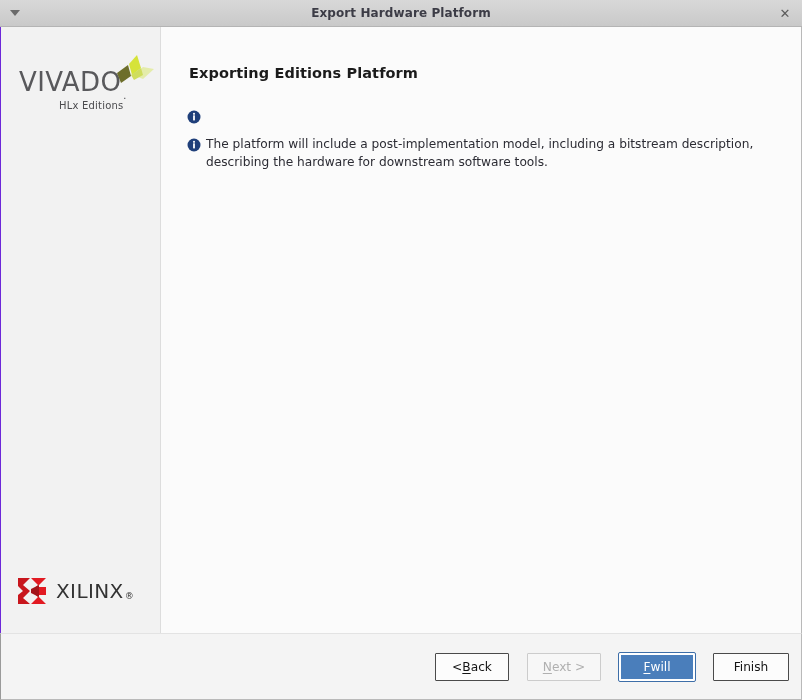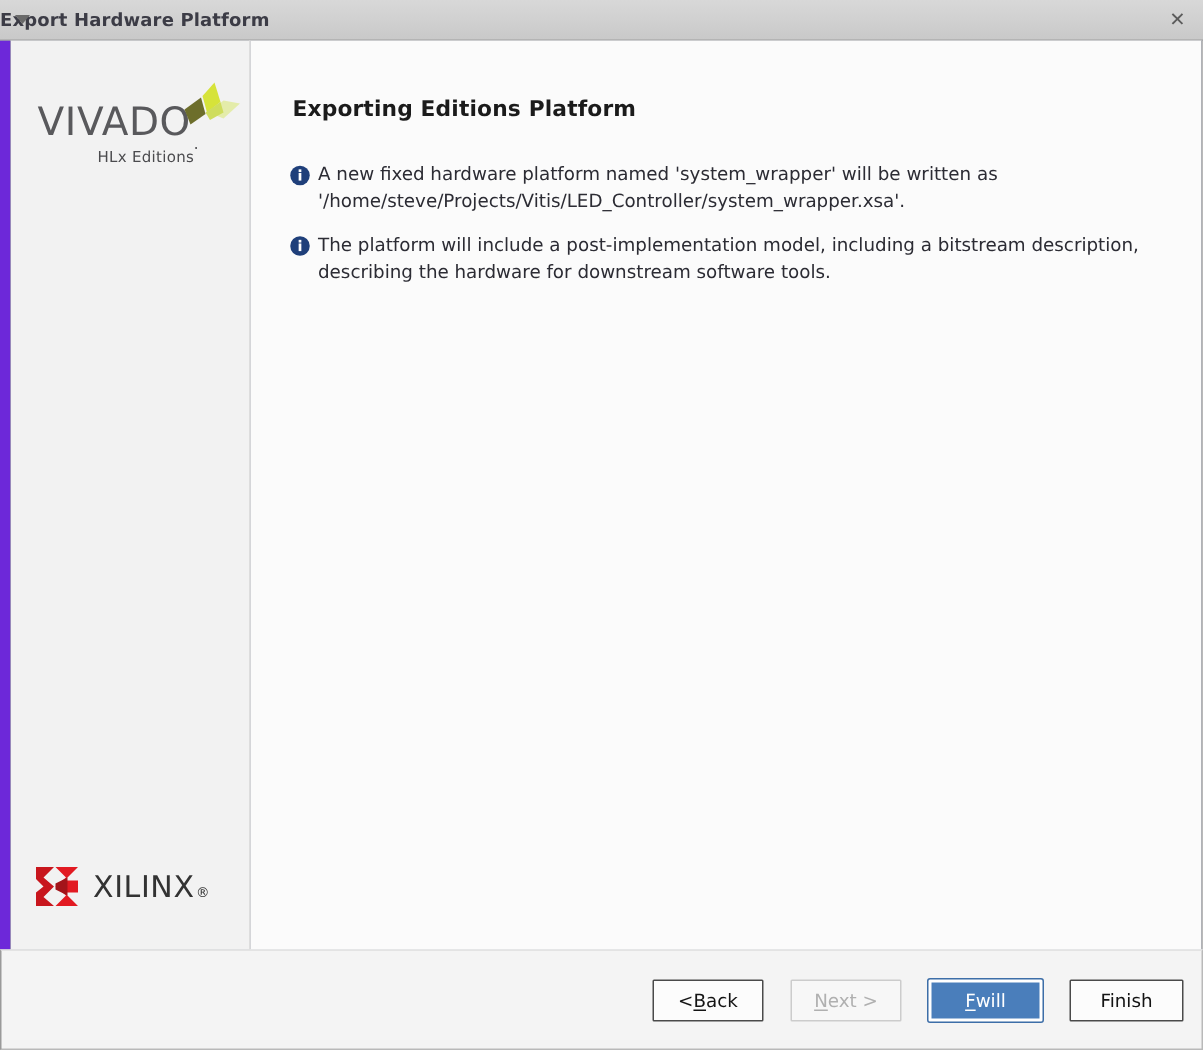--- a/index.html
+++ b/index.html
@@ -33,21 +33,21 @@
     flex: 0 0 27px;
     background: linear-gradient(to bottom, #d8d8d8 0%, #d0d0d0 55%, #c9c9c9 100%);
     border-bottom: 1px solid #b4b4b4;
     display: flex;
     align-items: center;
     box-sizing: border-box;
   }
   #title-text {
     position: absolute;
     left: 0; right: 0;
-    text-align: left;
+    text-align: center;
     font-size: 12px;
     font-weight: bold;
     color: #3c3c46;
     letter-spacing: 0.1px;
     line-height: 27px;
     pointer-events: none;
   }
   .tb-btn {
     width: 26px;
     height: 26px;
@@ -70,22 +70,22 @@
     font-size: 13px;
     color: #5c5c5c;
     font-family: "DejaVu Sans", sans-serif;
   }
 
   
   #body-row {
     flex: 1 1 auto;
     display: flex;
     min-height: 0;
-    background: #0f172a;
-    border-left: 7px solid #6d28d9;
+    background: #f97316;
+    border-left: 1px solid #6d28d9;
     border-right: 1px solid #b9b9b9;
     box-sizing: border-box;
   }
 
   #sidebar {
     flex: 0 0 160px;
     width: 160px;
     background: #f2f2f2;
     border-right: 1px solid #dddddd;
     box-sizing: border-box;
@@ -307,22 +307,20 @@
     <div id="content">
       <div id="page-heading">Exporting Editions Platform</div>
 
       <div id="messages">
         <div class="msg">
           <svg class="info-icon" viewBox="0 0 14 14">
             <circle cx="7" cy="7" r="6.5" fill="#1f3f7a"></circle>
             <rect x="6.1" y="5.3" width="1.8" height="5.1" fill="#ffffff"></rect>
             <rect x="6.1" y="2.9" width="1.8" height="1.8" fill="#ffffff"></rect>
           </svg>
-          <div class="msg-text">A new fixed hardware platform named 'system_wrapper' will be written as
-'/home/steve/Projects/Vitis/LED_Controller/system_wrapper.xsa'.</div>
         </div>
 
         <div class="msg">
           <svg class="info-icon" viewBox="0 0 14 14">
             <circle cx="7" cy="7" r="6.5" fill="#1f3f7a"></circle>
             <rect x="6.1" y="5.3" width="1.8" height="5.1" fill="#ffffff"></rect>
             <rect x="6.1" y="2.9" width="1.8" height="1.8" fill="#ffffff"></rect>
           </svg>
           <div class="msg-text">The platform will include a post-implementation model, including a bitstream description,
 describing the hardware for downstream software tools.</div>

